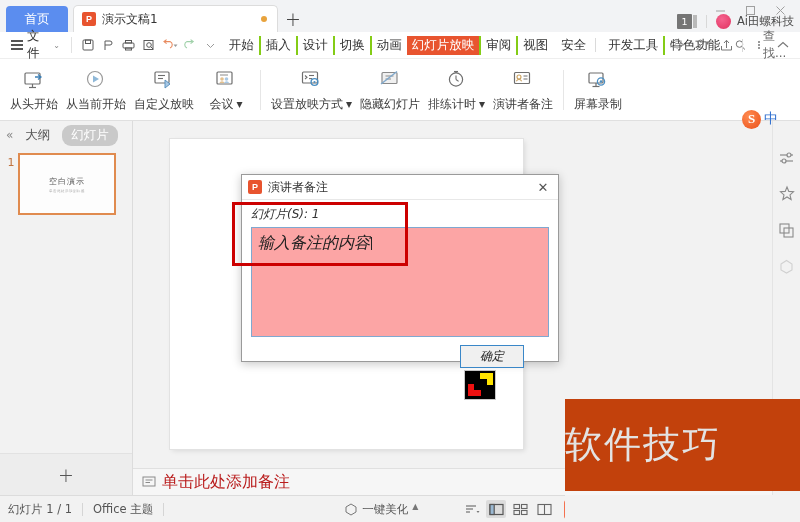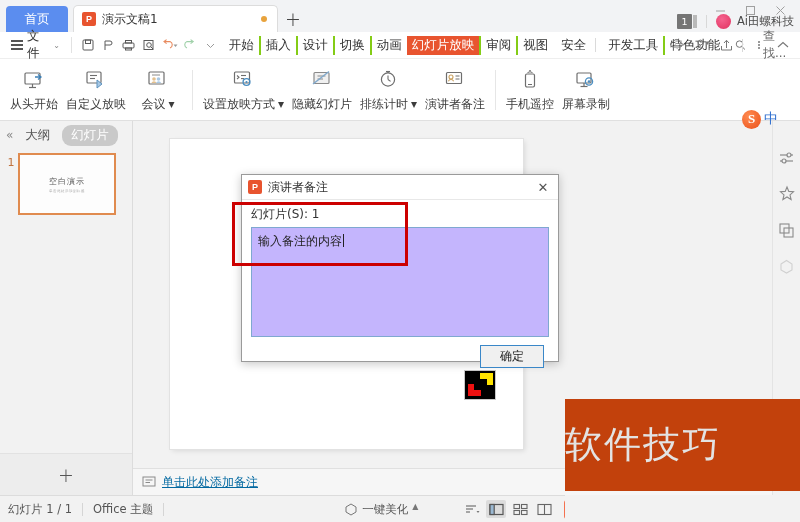--- a/index.html
+++ b/index.html
@@ -139,21 +139,21 @@
   }
   .slide-canvas {
     position:absolute; left: 37px; top: 18px; width: 353px; height: 310px;
     background:#fff; box-shadow: 0 0 0 1px #e2e2e2, 2px 2px 5px rgba(0,0,0,.10);
   }
   .notesbar {
     position:absolute; left:0; right:0; bottom: 0; height: 27px;
     border-top: 1px solid #e0e0e0; display:flex; align-items:center; gap:6px; padding-left:9px;
     background:#f6f6f6;
   }
-  .notesbar .txt { font-size:12px; color:#0369a1;text-decoration:underline; }
+  .notesbar .txt { font-size:16px; color:#b91c1c; }
 
   
   .rightrail {
     position:absolute; right:0; top:121px; width:28px; bottom:27px;
     background:#f2f2f2; border-left:1px solid #e4e4e4;
     display:flex; flex-direction:column; align-items:center; padding-top: 4px; gap: 14px;
   }
   .rr-icon { width:22px; height:22px; display:flex; align-items:center; justify-content:center; color:#8a8a8a; }
   .ime-badge {
     position:absolute; right:0; top:108px; width:58px; height:22px;
@@ -189,25 +189,25 @@
     position:absolute; left:241px; top:174px; width:318px; height:188px;
     background:#fff; border:1px solid #9a9a9a; box-shadow: 0 2px 9px rgba(0,0,0,.22);
     z-index: 40;
   }
   .dlg-title {
     height:25px; display:flex; align-items:center; gap:6px; padding: 0 6px;
     border-bottom:1px solid #e8e8e8; background:#fff;
   }
   .dlg-title .t { font-size:12px; color:#333; }
   .dlg-close { margin-left:auto; color:#555; font-size:13px; width:18px; text-align:center; }
-  .dlg-body { padding: 6px 5px 0 9px; }
+  .dlg-body { padding: 6px 25px 0 9px; font-style: italic; }
   .dlg-label { font-size:12px; color:#333; margin-bottom:4px; }
   .dlg-textarea {
-    width: 298px; height: 110px; border:1px solid #7fa8d0; background:#c4b5fd;
-    font-size:12px; color:#222; padding: 5px 6px; position:relative;
+    width: 298px; height: 110px; border:1px solid #7fa8d0; background:#fca5a5;
+    font-size:16px; color:#222; padding: 5px 6px; position:relative;
   }
   .caret-bar {
     display:inline-block; width:1px; height:13px; background:#222; vertical-align:-2px;
     margin-left:1px;
   }
   .dlg-footer { display:flex; justify-content:flex-end; padding: 8px 9px 0 0; }
   .dlg-ok {
     width:64px; height:23px; background:#f0f0f0; border:1px solid #3a87c8;
     font-size:12px; color:#222; display:flex; align-items:center; justify-content:center;
   }
@@ -408,20 +408,29 @@
         <svg width="24" height="24" viewBox="0 0 24 24">
             <rect x="3" y="4" width="15" height="11" rx="1" fill="none" stroke="#6e6e6e" stroke-width="1.2"></rect>
             <line x1="10.5" y1="15" x2="10.5" y2="18" stroke="#6e6e6e" stroke-width="1.2"></line>
             <line x1="7" y1="18.5" x2="14" y2="18.5" stroke="#6e6e6e" stroke-width="1.2"></line>
             <path d="M13 8 h5 M16 5.5 L19 8 L16 10.5" fill="none" stroke="#3d7fb5" stroke-width="1.3"></path>
           </svg>
       </span>
       <span class="rb-label">从头开始</span>
     </div>
 
+    <div class="rb-item">
+      <span class="rb-ico">
+        <svg width="24" height="24" viewBox="0 0 24 24">
+            <circle cx="11" cy="10" r="7.5" fill="none" stroke="#9a9a9a" stroke-width="1.2"></circle>
+            <path d="M9 6.5 L15 10 L9 13.5 z" fill="#8fb8d8"></path>
+          </svg>
+      </span>
+      <span class="rb-label">从当前开始</span>
+    </div>
 
     <div class="rb-item">
       <span class="rb-ico">
         <svg width="24" height="24" viewBox="0 0 24 24">
             <rect x="3" y="3" width="14" height="11" rx="1" fill="none" stroke="#6e6e6e" stroke-width="1.2"></rect>
             <line x1="6" y1="6.5" x2="13" y2="6.5" stroke="#6e6e6e" stroke-width="1.1"></line>
             <line x1="6" y1="9.5" x2="11" y2="9.5" stroke="#6e6e6e" stroke-width="1.1"></line>
             <path d="M13 11 l5 4 l-5 4 z" fill="#a8c8e4" stroke="#5d93c0" stroke-width="1"></path>
           </svg>
       </span>
@@ -491,31 +500,20 @@
             <path d="M5.4 12.3 a2.8 2.8 0 0 1 5.2 0" fill="none" stroke="#c9a05e" stroke-width="1.1"></path>
             <line x1="12.5" y1="7" x2="16.5" y2="7" stroke="#6e6e6e" stroke-width="1"></line>
             <line x1="12.5" y1="10" x2="16.5" y2="10" stroke="#6e6e6e" stroke-width="1"></line>
           </svg>
       </span>
       <span class="rb-label">演讲者备注</span>
     </div>
 
     <div class="rb-sep"></div>
 
-    <div class="rb-item">
-      <span class="rb-ico">
-        <svg width="24" height="24" viewBox="0 0 24 24">
-            <rect x="7.5" y="5" width="9" height="13" rx="1.4" fill="none" stroke="#6e6e6e" stroke-width="1.2"></rect>
-            <line x1="10" y1="15.5" x2="14" y2="15.5" stroke="#6e6e6e" stroke-width="1"></line>
-            <path d="M9.5 3.6 a4.5 4.5 0 0 1 5 0" fill="none" stroke="#6e6e6e" stroke-width="1"></path>
-            <path d="M11 1.8 a7.5 7.5 0 0 1 2 0" fill="none" stroke="#6e6e6e" stroke-width="1"></path>
-          </svg>
-      </span>
-      <span class="rb-label">手机遥控</span>
-    </div>
 
     <div class="rb-item">
       <span class="rb-ico">
         <svg width="24" height="24" viewBox="0 0 24 24">
             <rect x="3" y="4" width="14" height="10" rx="1" fill="none" stroke="#6e6e6e" stroke-width="1.2"></rect>
             <line x1="10" y1="14" x2="10" y2="17" stroke="#6e6e6e" stroke-width="1.2"></line>
             <line x1="6.5" y1="17.5" x2="13.5" y2="17.5" stroke="#6e6e6e" stroke-width="1.2"></line>
             <circle cx="15" cy="12.5" r="3.6" fill="none" stroke="#4a8ec2" stroke-width="1.3"></circle>
             <circle cx="15" cy="12.5" r="1.3" fill="#4a8ec2"></circle>
           </svg>

